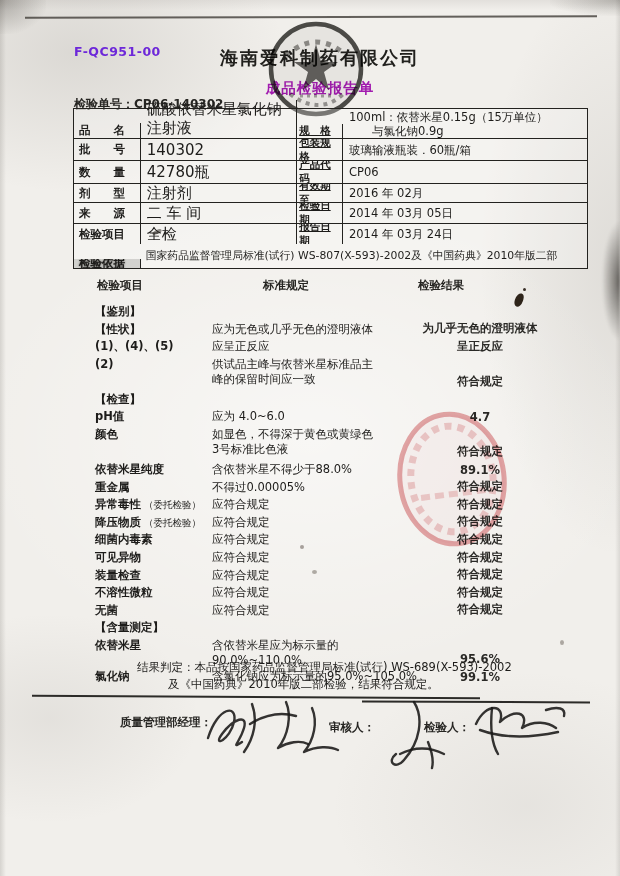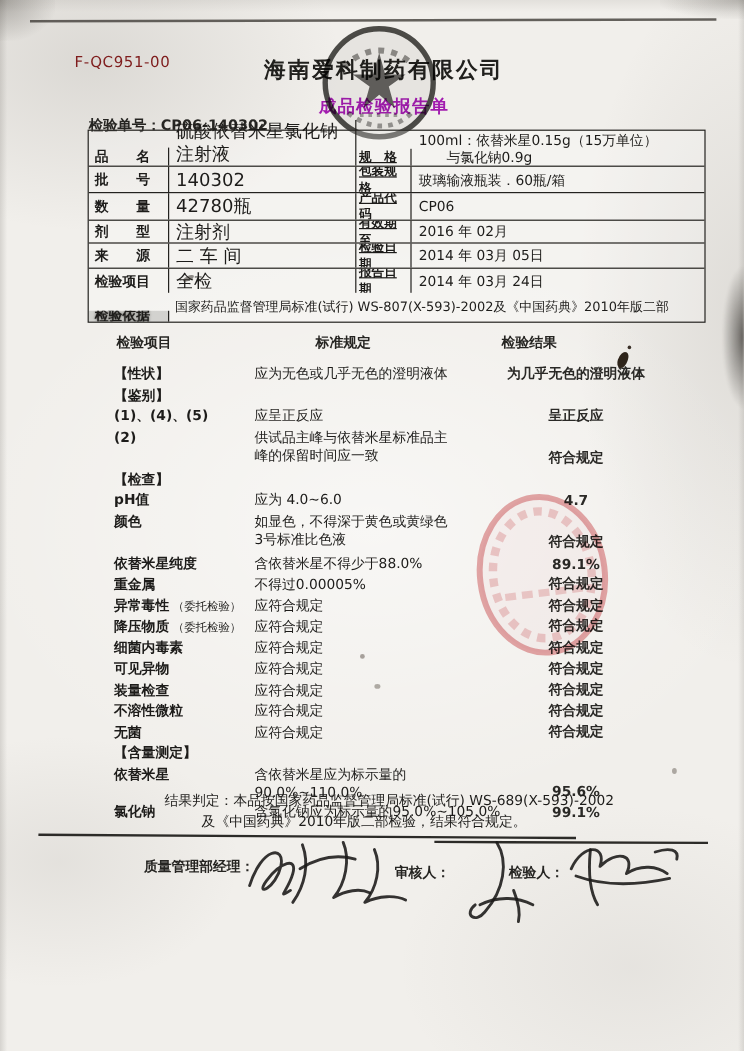--- a/index.html
+++ b/index.html
@@ -19,21 +19,21 @@
       radial-gradient(ellipse 200px 140px at 8% 82%, rgba(130,125,118,0.12), transparent 75%),
       linear-gradient(90deg, rgba(90,86,80,0.18) 0, transparent 6px),
       linear-gradient(-90deg, rgba(90,86,80,0.15) 0, transparent 5px),
       linear-gradient(180deg, rgba(120,115,108,0.12) 0, transparent 10px),
       #f1efeb;
   }
   .a{position:absolute;}
 
   
   .topline{left:25px;top:16px;width:572px;height:2px;background:#4a4742;opacity:.85;transform:rotate(-0.15deg);}
-  .formcode{left:62px;top:44px;font-size:12.5px;letter-spacing:.5px;font-weight:normal;color:#7f1d1d;}
+  .formcode{left:74px;top:44px;font-size:12.5px;letter-spacing:.5px;font-weight:bold;color:#6d28d9;}
   .company{left:185px;top:46px;width:270px;text-align:center;font-size:18px;font-weight:bold;letter-spacing:2px;color:#21201d;}
   .subtitle{left:235px;top:79px;width:170px;text-align:center;font-size:14.5px;font-weight:bold;letter-spacing:1px;color:#a21caf;}
   .reportno{left:74px;top:96px;font-size:12px;font-weight:bold;color:#262522;}
 
   
   .itable{left:73px;top:108px;width:515px;border:1.6px solid #23221f;box-sizing:border-box;background:rgba(255,255,255,0.25);}
   .it-row{display:flex;border-bottom:1.4px solid #23221f;box-sizing:border-box;}
   .it-row:last-child{border-bottom:none;}
   .it-cell{box-sizing:border-box;border-right:1.4px solid #23221f;display:flex;align-items:center;overflow:hidden;}
   .it-cell:last-child{border-right:none;}
@@ -153,28 +153,28 @@
 </div>
 
 <div class="a res-headers">
   <span class="rh1">检验项目</span>
   <span class="rh2">标准规定</span>
   <span class="rh3">检验结果</span>
 </div>
 
 <div class="a res-body">
     <div class="r-row">
+      <span class="r-item">【鉴别】</span>
+      <span class="r-std"></span>
+      <span class="r-res"></span>
+    </div>
+    <div class="r-row">
       <span class="r-item">【性状】</span>
       <span class="r-std">应为无色或几乎无色的澄明液体</span>
       <span class="r-res">为几乎无色的澄明液体</span>
-    </div>
-    <div class="r-row">
-      <span class="r-item">【鉴别】</span>
-      <span class="r-std"></span>
-      <span class="r-res"></span>
     </div>
     <div class="r-row">
       <span class="r-item">(1)、(4)、(5)</span>
       <span class="r-std">应呈正反应</span>
       <span class="r-res">呈正反应</span>
     </div>
     <div class="r-row tall">
       <span class="r-item">(2)</span>
       <span class="r-std">供试品主峰与依替米星标准品主
 峰的保留时间应一致</span>

